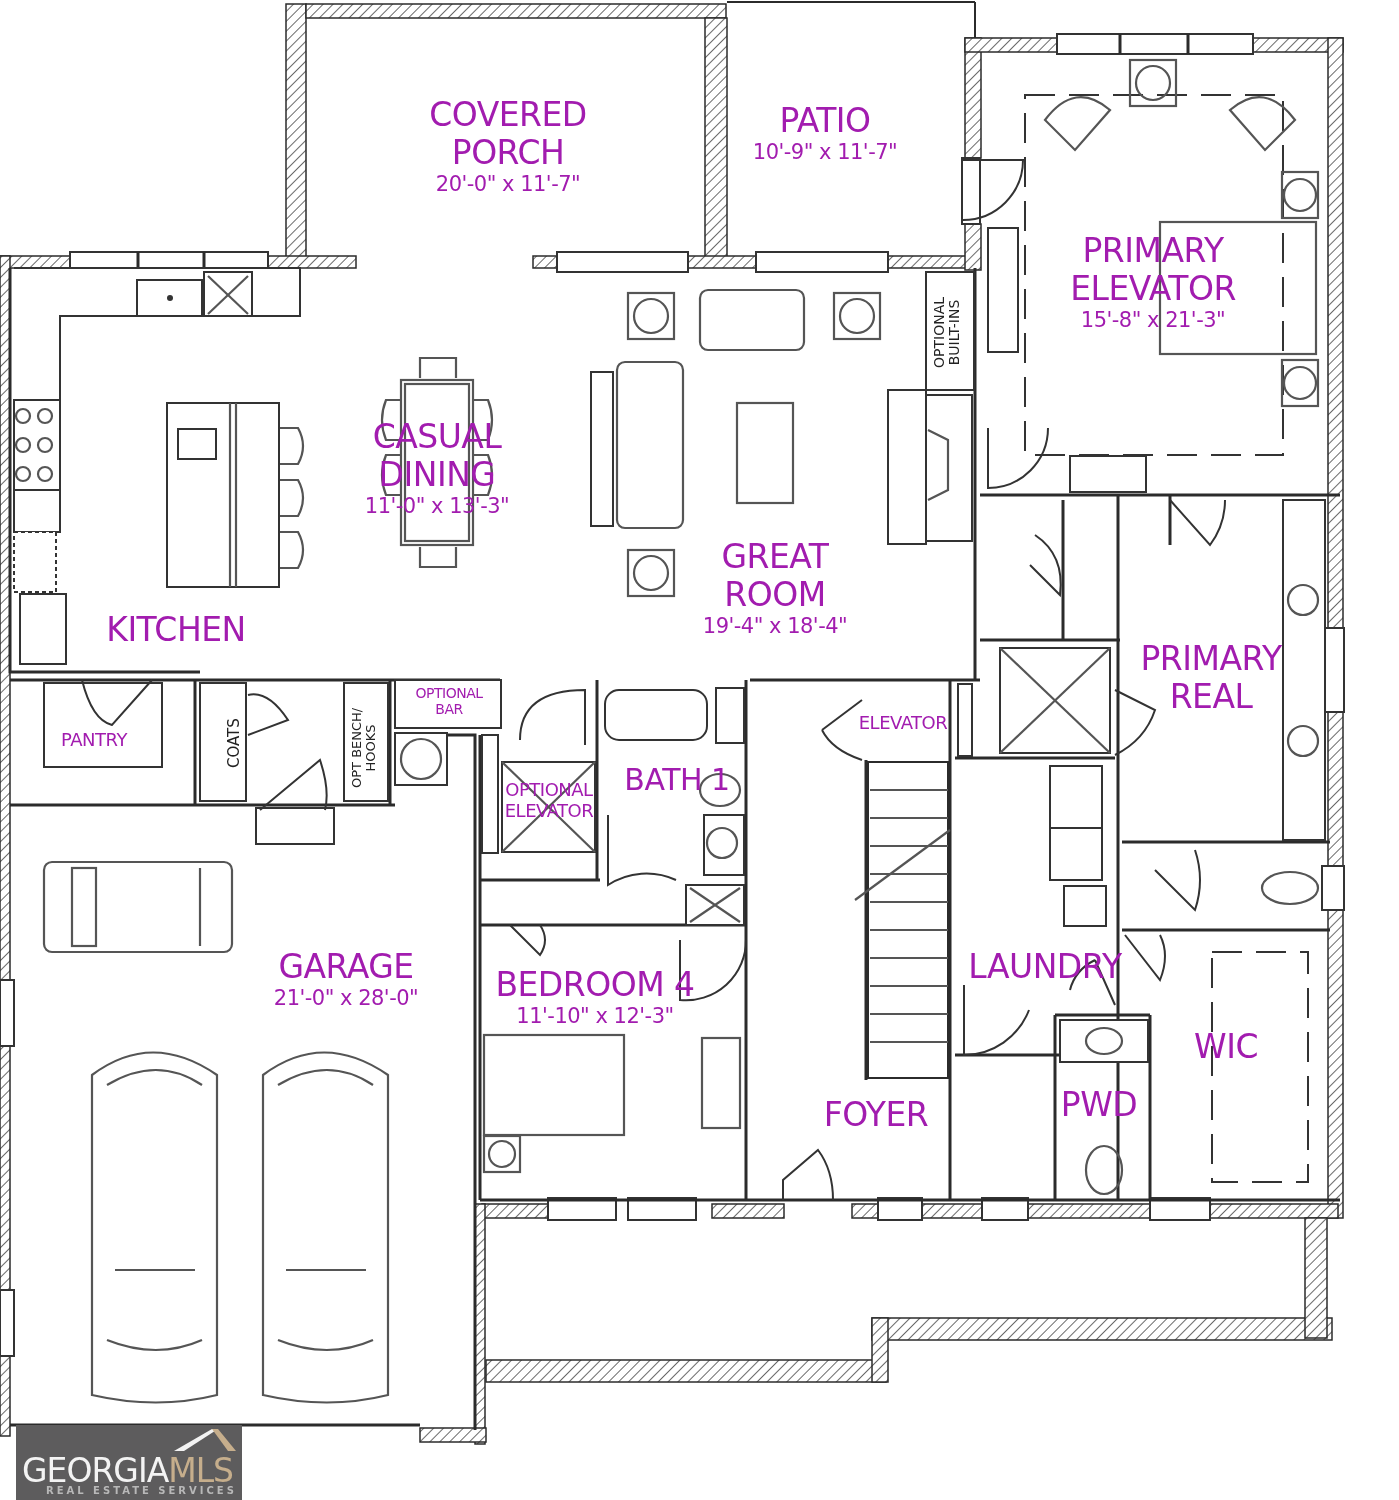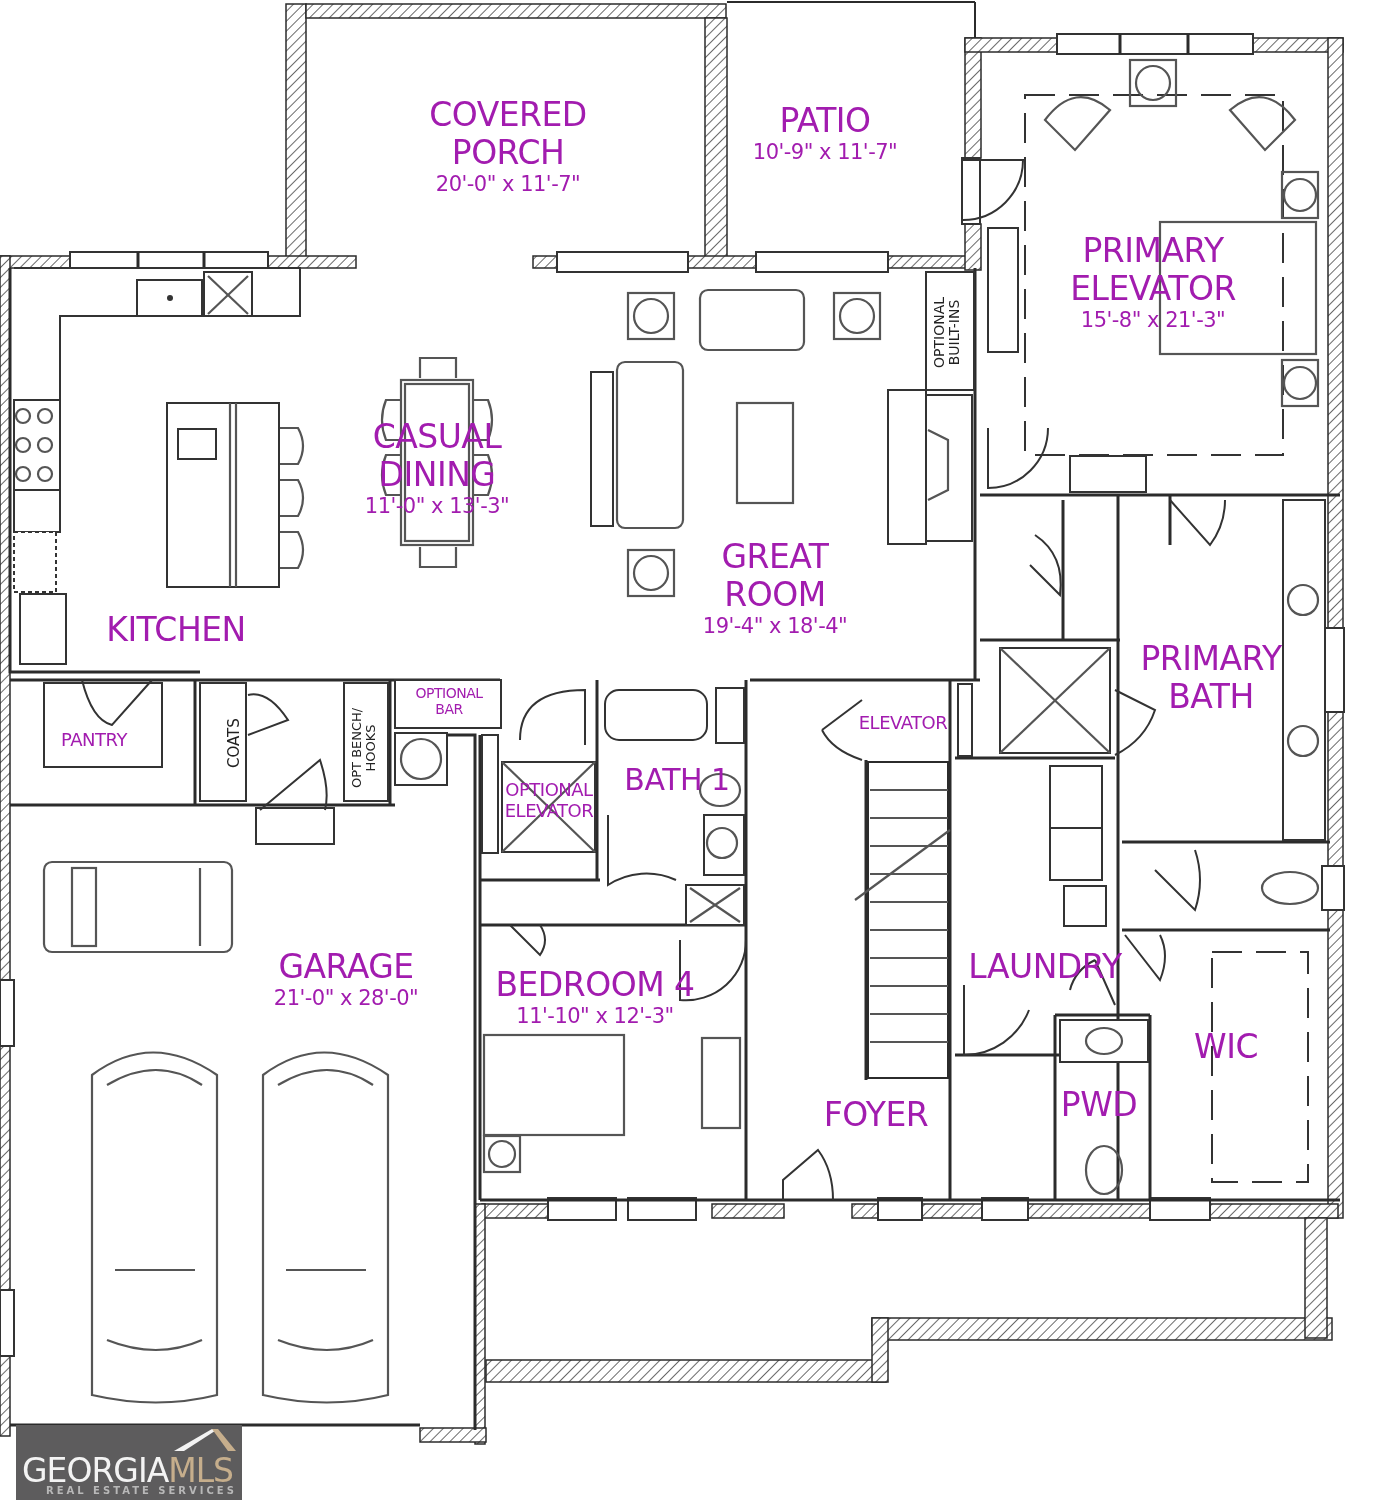--- a/index.html
+++ b/index.html
@@ -339,21 +339,21 @@
 <div class="label" style="left:677px; top:763px;">
   <span class="name" style="font-size:30px;">BATH 1</span>
 </div>
 
 <div class="label" style="left:903px; top:713px;">
   <span class="small">ELEVATOR</span>
 </div>
 
 <div class="label" style="left:1211px; top:640px;">
   <span class="name">PRIMARY</span>
-  <span class="name">BATH</span>
+  <span class="name">REAL</span>
 </div>
 
 <div class="label" style="left:346px; top:948px;">
   <span class="name">GARAGE</span>
   <span class="dim">21'-0" x 28'-0"</span>
 </div>
 
 <div class="label" style="left:595px; top:966px;">
   <span class="name">BEDROOM 4</span>
   <span class="dim">11'-10" x 12'-3"</span>

